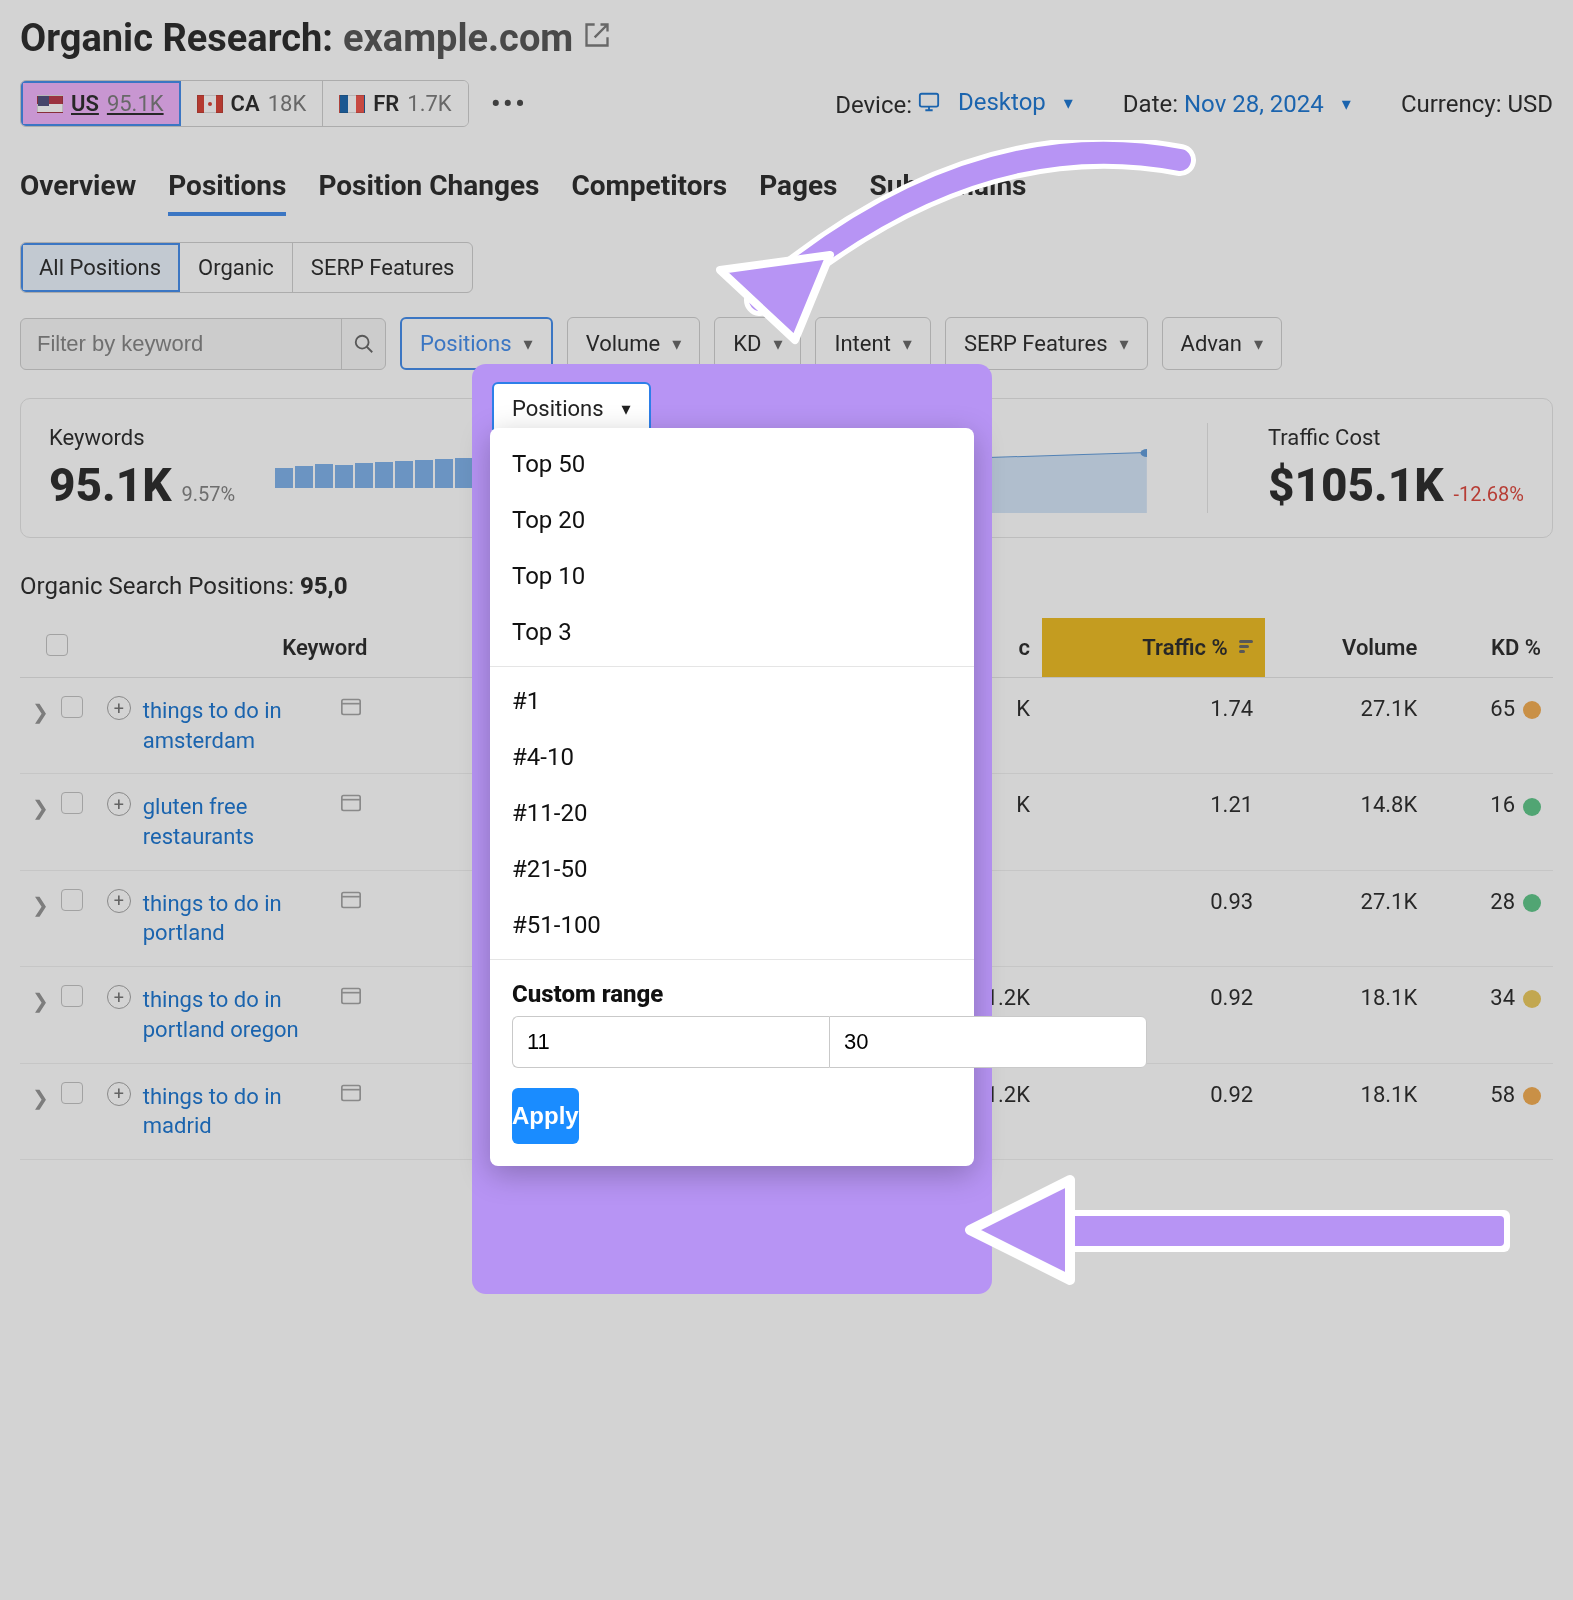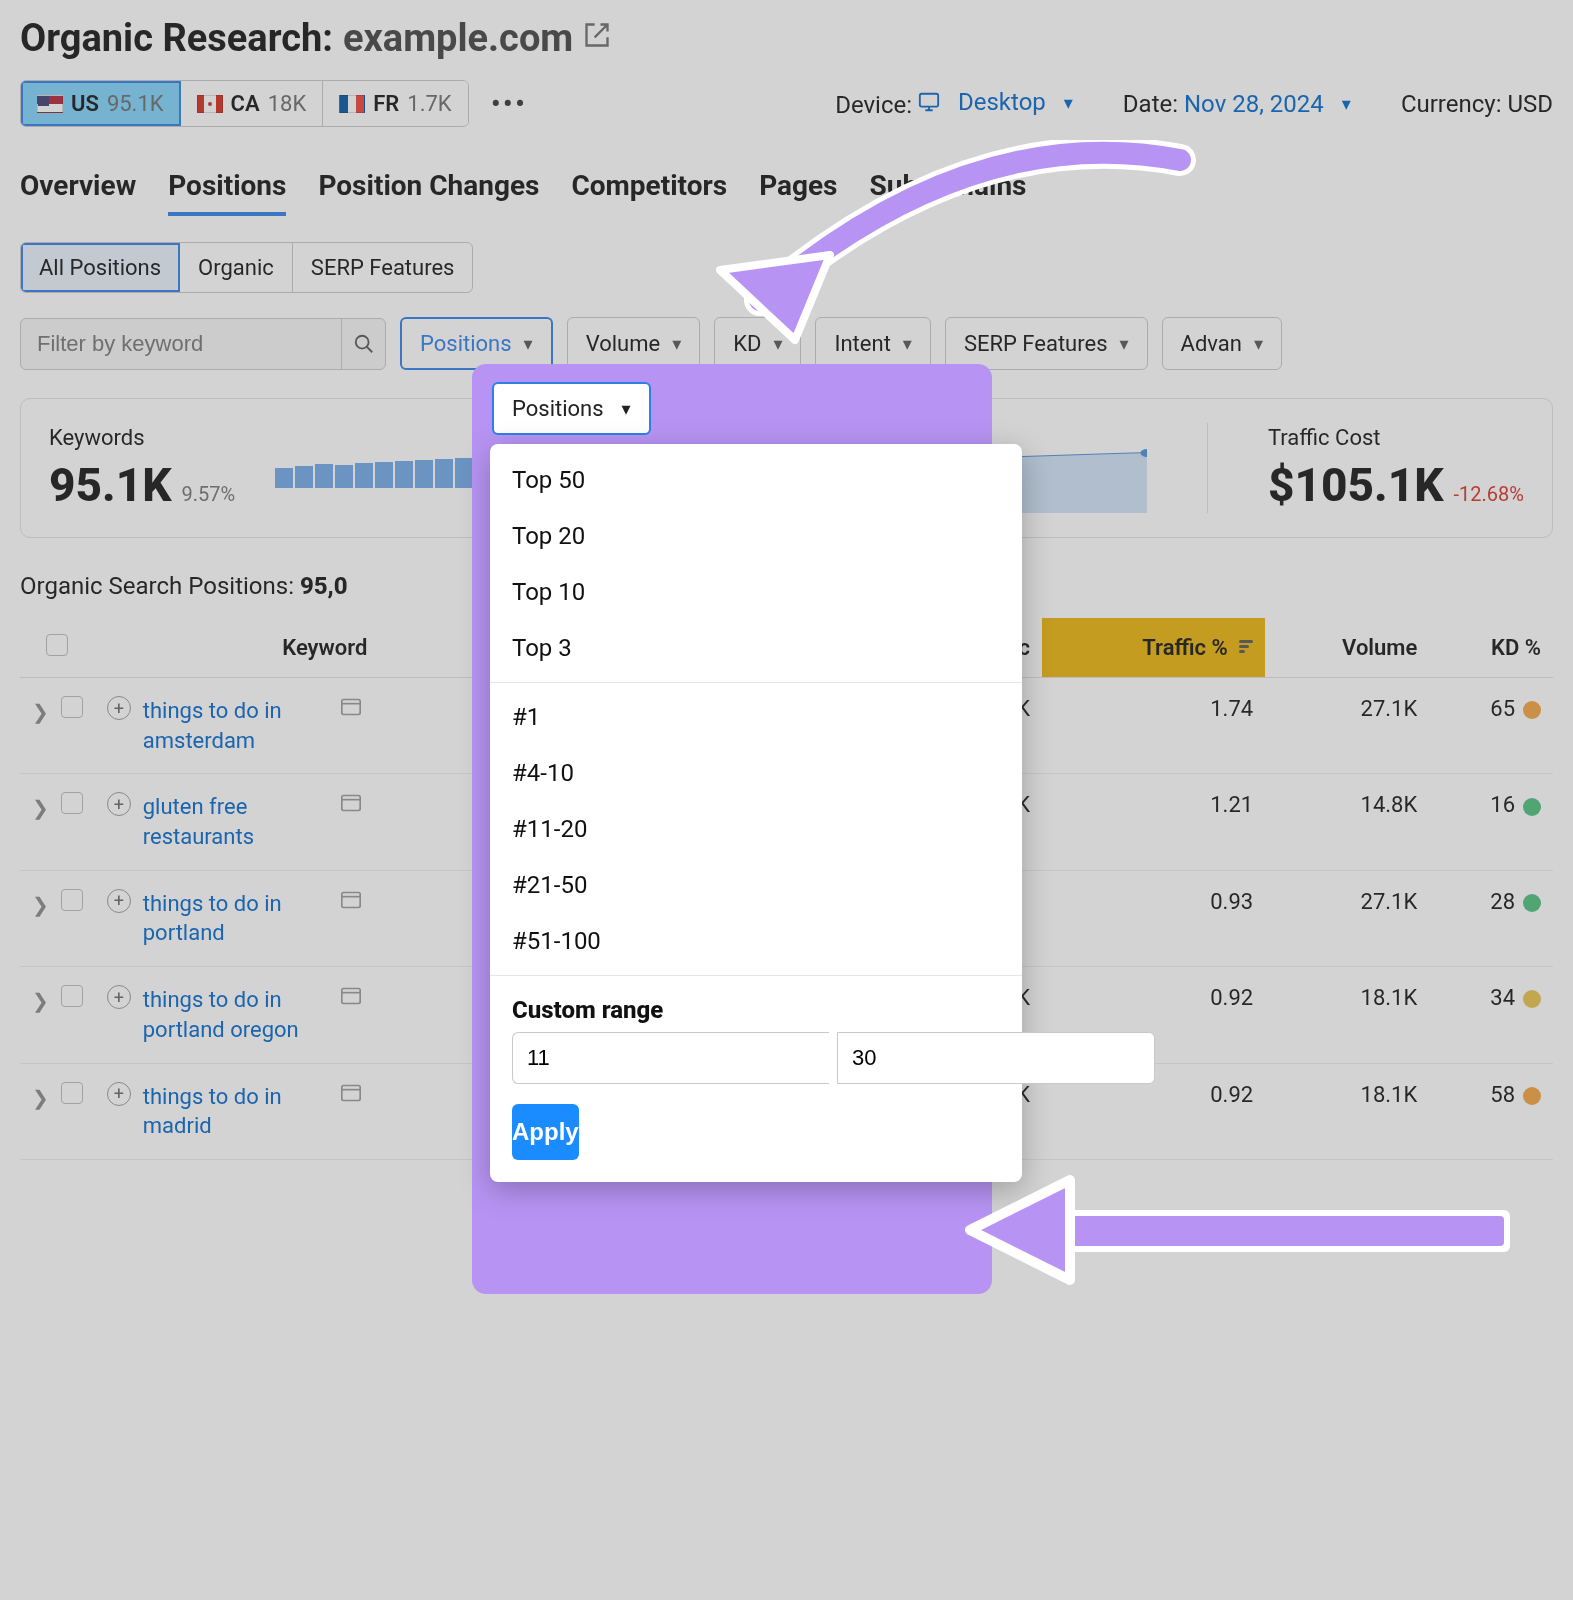--- a/index.html
+++ b/index.html
@@ -35,21 +35,21 @@
 
     .country-row {
       display: flex; align-items: center; gap: 12px; margin-top: 20px; flex-wrap: wrap;
     }
     .country-pills { display: flex; border: 1px solid #c9c9c9; border-radius: 6px; overflow: hidden; }
     .country-pill {
       display: flex; align-items: center; gap: 8px; padding: 10px 16px; font-size: 22px;
       border-right: 1px solid #c9c9c9; background: #fff;
     }
     .country-pill:last-child { border-right: none; }
-    .country-pill.active { background: #7dd3fc; outline: 2px solid #2d7fe9; outline-offset: -2px; }
+    .country-pill.active { background: #f0abfc; outline: 2px solid #2d7fe9; outline-offset: -2px; text-decoration: underline; }
     .country-pill .cc { font-weight: 600; }
     .country-pill .val { color: #6b6b6b; }
     .more-dots { font-size: 30px; color: #333; letter-spacing: 2px; padding: 0 10px; }
     .flag { width: 26px; height: 18px; display: inline-block; border: 1px solid rgba(0,0,0,.15); }
     .flag-us { background: linear-gradient(#b22234 50%, #fff 50%); position: relative; }
     .flag-us::after { content:""; position:absolute; left:0; top:0; width:11px; height:10px; background:#3c3b6e; }
     .flag-ca { background: linear-gradient(90deg,#d52b1e 25%,#fff 25%,#fff 75%,#d52b1e 75%); position:relative;}
     .flag-ca::after{content:"";position:absolute;left:50%;top:50%;width:4px;height:4px;border-radius:50%;background:#d52b1e;transform:translate(-50%,-50%);}
     .flag-fr { background: linear-gradient(90deg,#0055a4 33%,#fff 33%,#fff 66%,#ef4135 66%); }
 
@@ -115,21 +115,21 @@
     .sf-sep{color:#ccc;}
     .sf-num2{text-decoration:underline;}
     .sort-ind{display:inline-block; margin-left:6px;}
     .sort-ind span{display:block;width:14px;height:3px;background:#555;margin:2px 0;border-radius:2px;}
     .sort-ind span:nth-child(2){width:10px;} .sort-ind span:nth-child(3){width:6px;}
     .popup-halo { position:absolute; border-radius:14px; background:#b794f4; z-index:600;}
     .popup { position:absolute; background:#fff; border-radius:8px; box-shadow:0 8px 30px rgba(0,0,0,.25); z-index:610; padding:8px 0;}
     .popup .opt { font-size:24px; padding:14px 22px; cursor:pointer;}
     .popup .sep{height:1px;background:#e5e5e5;margin:6px 0;}
     .popup .section-lbl{font-weight:800;font-size:24px;padding:14px 22px 8px;}
-    .popup .range-row{display:flex;gap:8px;padding:0 22px 14px;}
+    .popup .range-row{display:flex;gap:0;padding:0 22px 14px;}
     .popup .range-row input{flex:1;border:1px solid #c9c9c9;padding:12px 14px;font-size:22px;}
     .popup .range-row input:first-child{border-radius:6px 0 0 6px;border-right:none;}
     .popup .range-row input:last-child{border-radius:0 6px 6px 0;}
     .popup .apply-btn{margin:6px 22px 14px;display:block;text-align:center;background:#1a8cff;color:#fff;border:none;border-radius:6px;font-size:24px;font-weight:600;padding:14px 0;}
 
     
     .positions-pill-bright{ position:absolute; z-index:610; background:#fff; border:2px solid #2d7fe9; border-radius:6px; padding:12px 18px; font-size:22px; color:#222; display:inline-flex; align-items:center; gap:18px;}
 
     
     .anno { position:absolute; z-index:700; pointer-events:none;}
@@ -462,21 +462,21 @@
 
 <div class="dimmer"></div>
 
 <div class="popup-halo" style="left:472px; top:364px; width:520px; height:930px;"></div>
 
 <div class="positions-pill-bright" style="left:492px; top:382px;">
   <span>Positions</span>
   <span class="chev">▾</span>
 </div>
 
-<div class="popup" style="left:490px; top:444px; width:532px;">
+<div class="popup" style="left:490px; top:428px; width:484px;">
   <div id="dd-quick">
       <div class="opt">Top 50</div>
       <div class="opt">Top 20</div>
       <div class="opt">Top 10</div>
       <div class="opt">Top 3</div>
     </div>
   <div class="sep"></div>
   <div id="dd-ranges">
       <div class="opt">#1</div>
       <div class="opt">#4-10</div>

